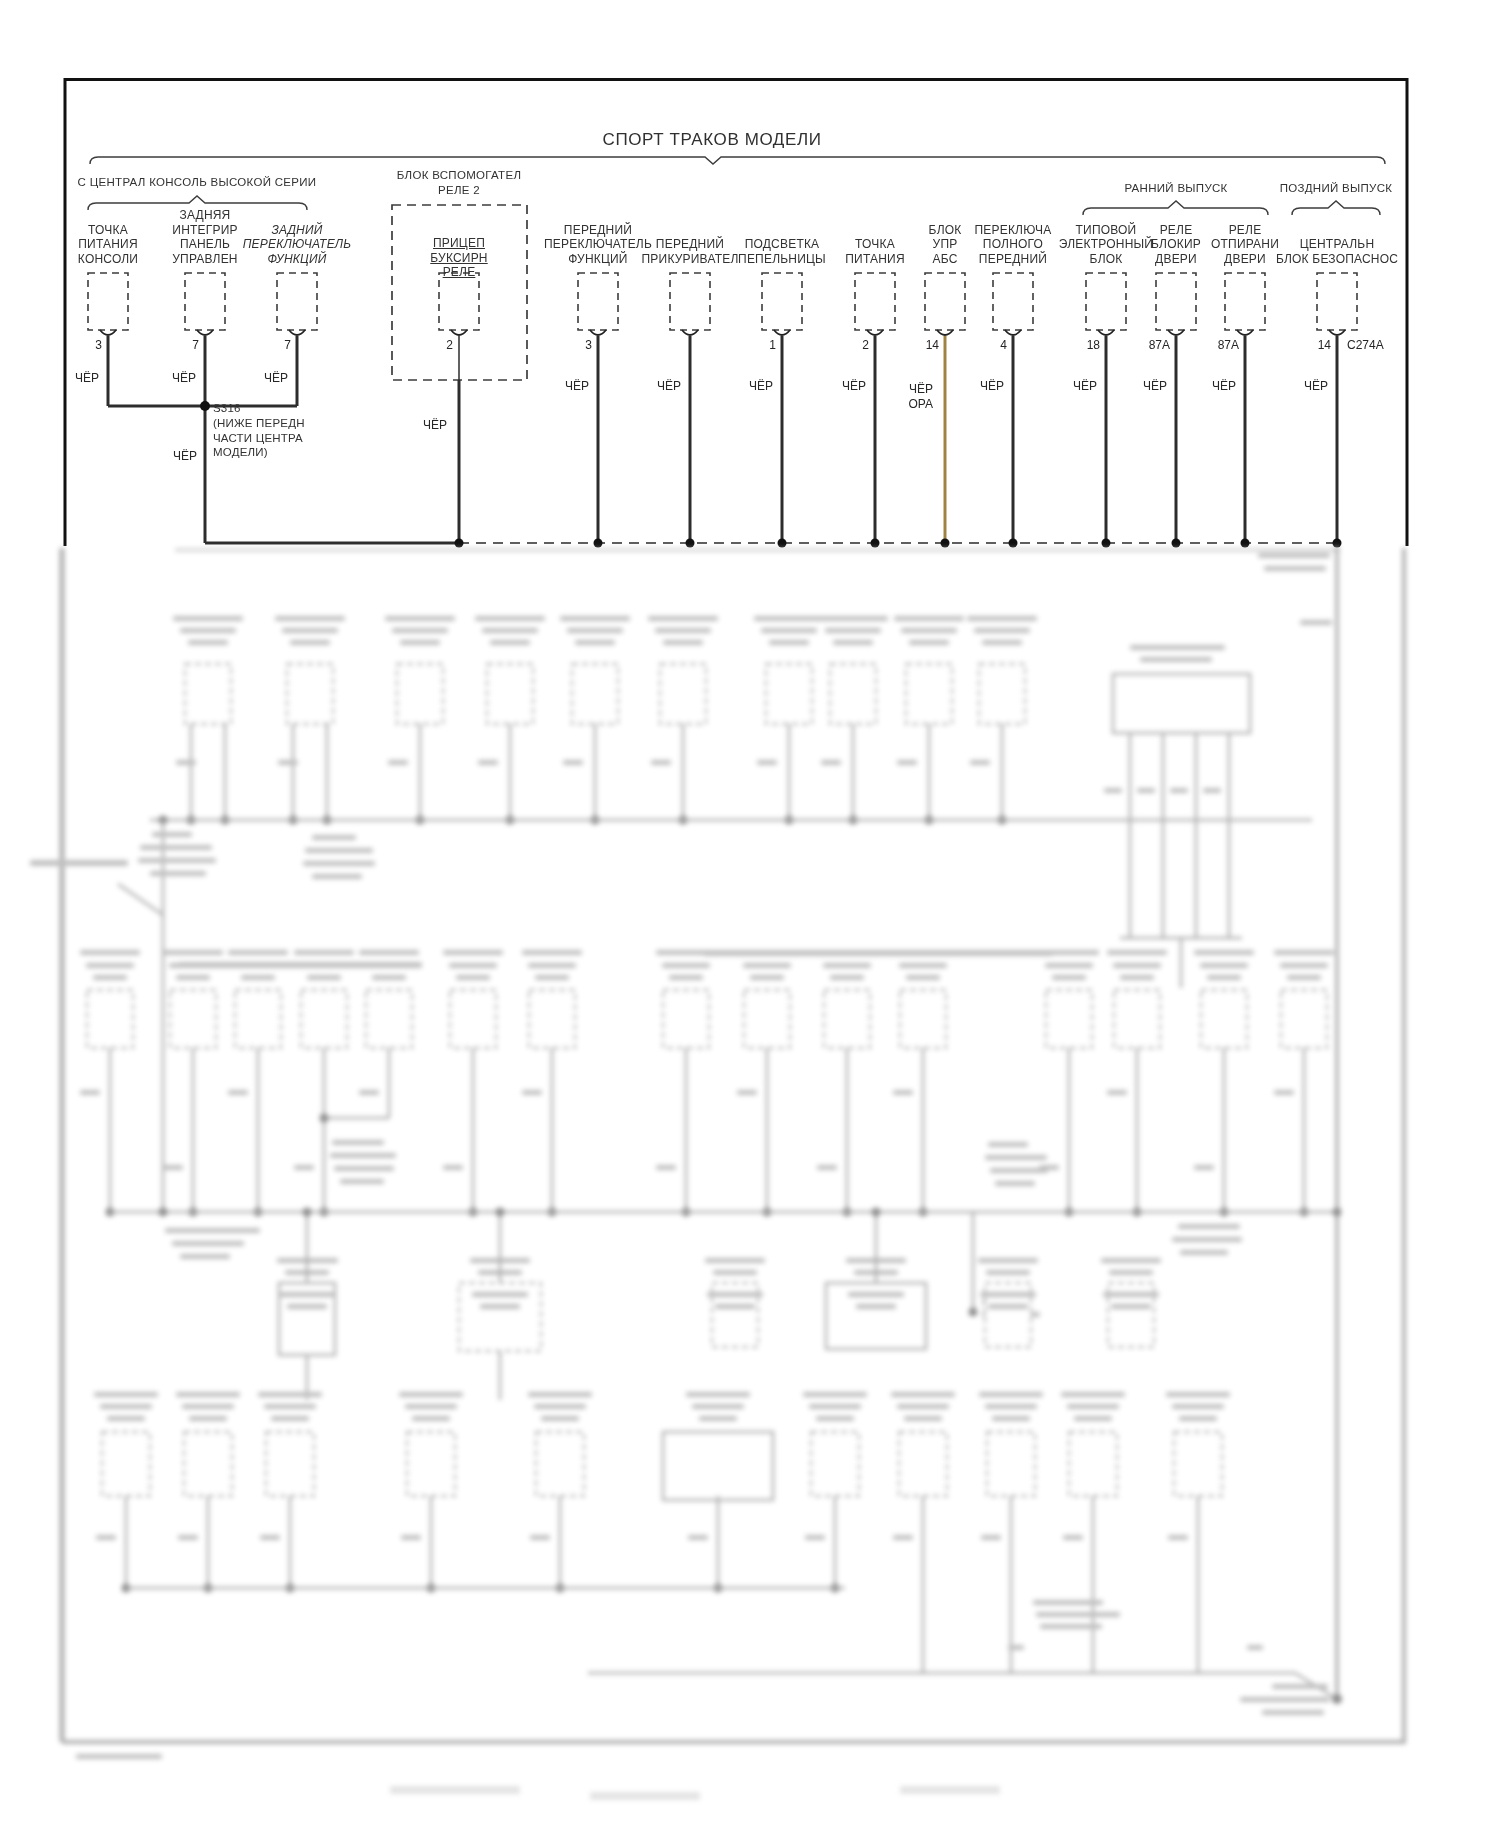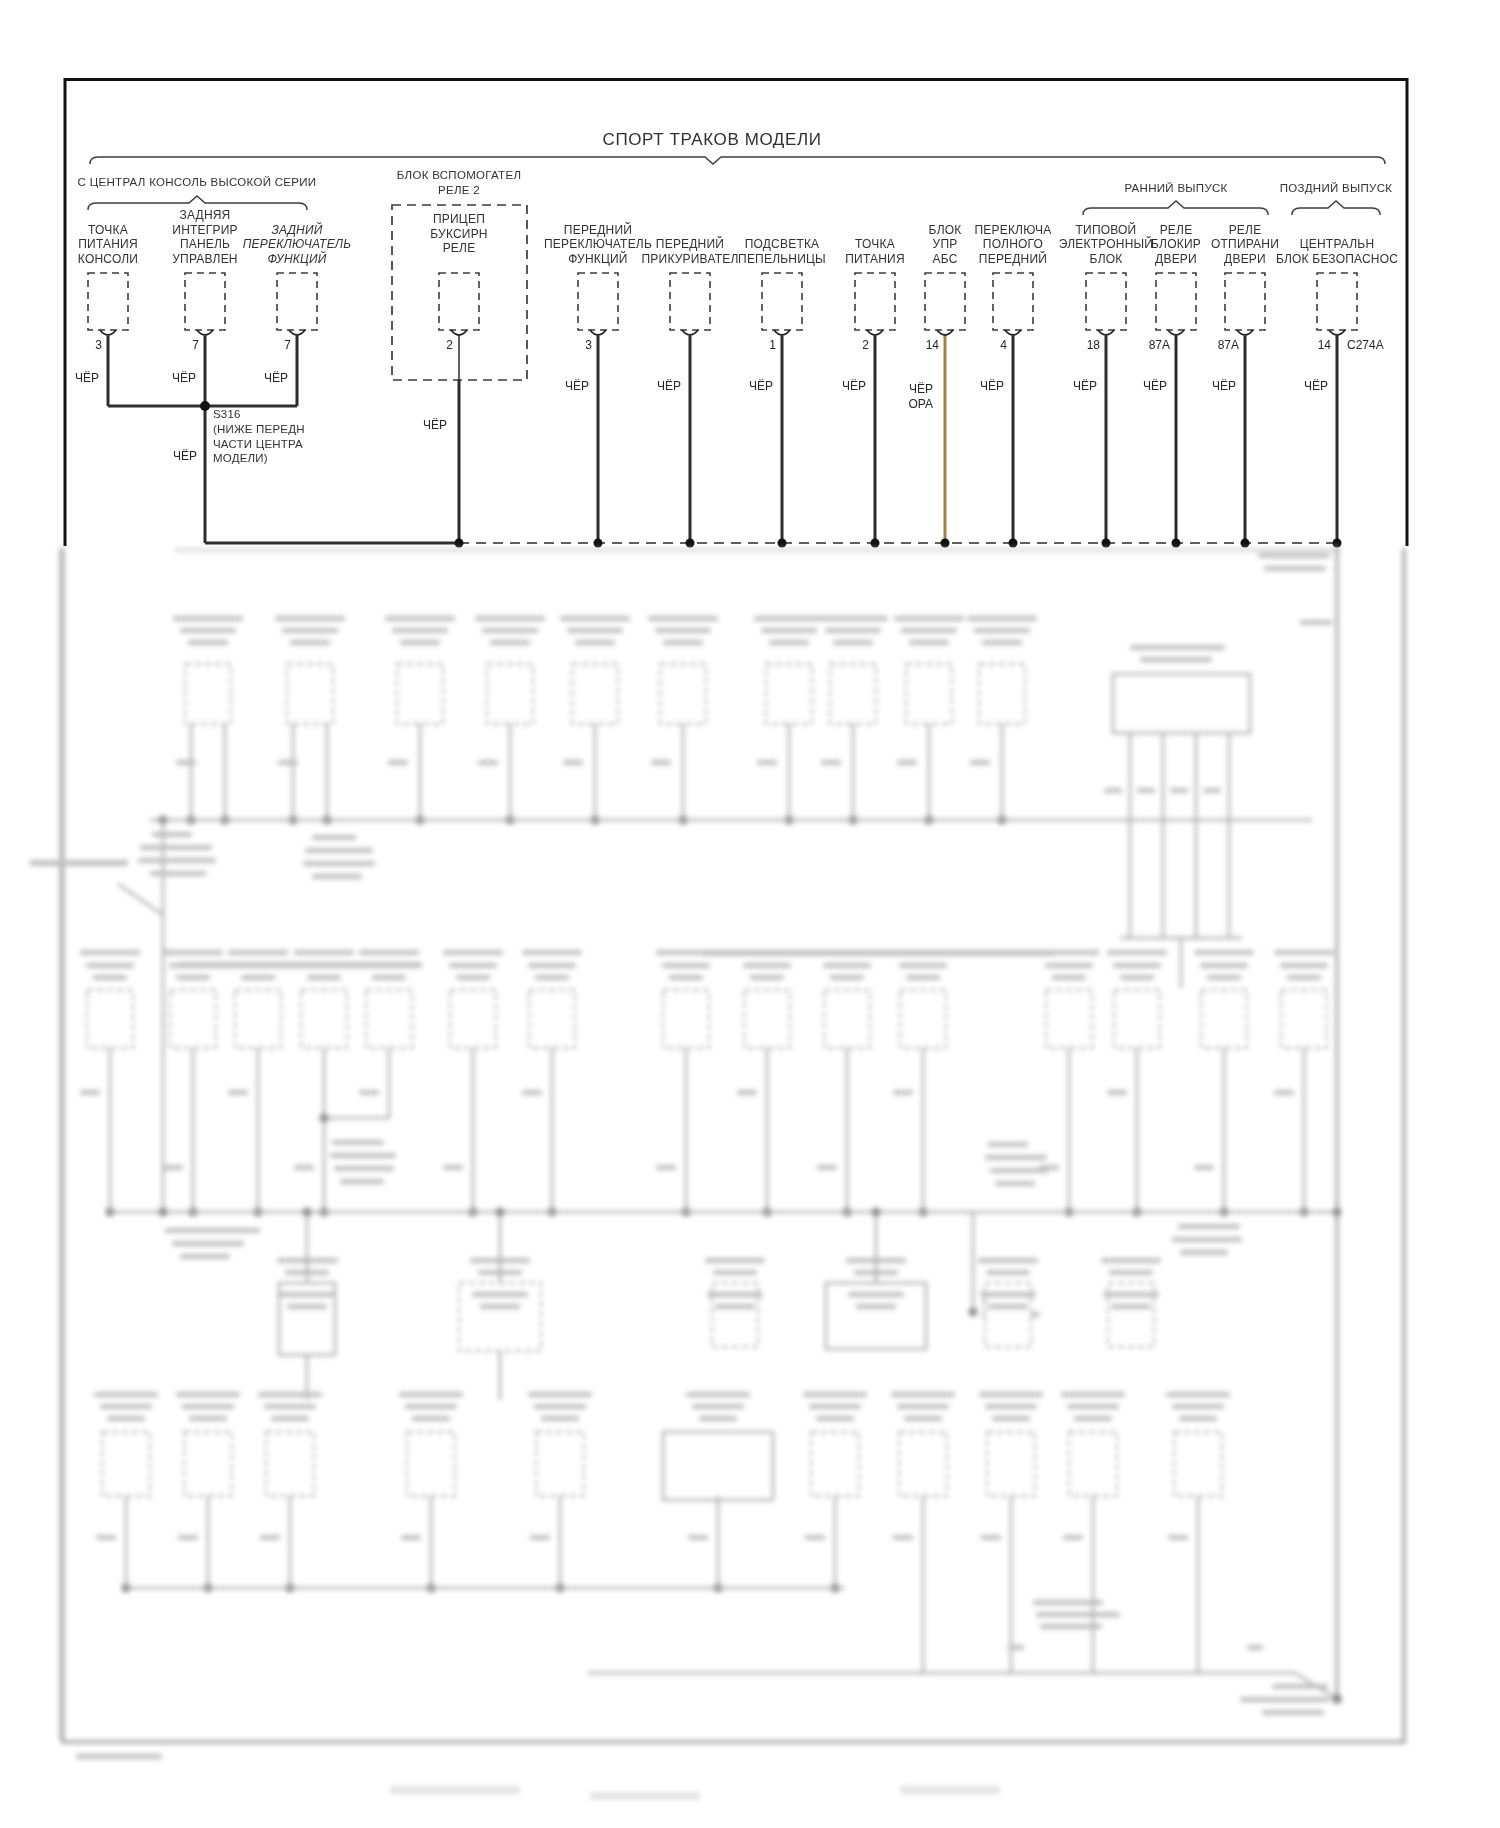--- a/index.html
+++ b/index.html
@@ -6,21 +6,21 @@
   .page{position:relative;width:1500px;height:1828px;background:#fff;overflow:hidden;
         font-family:"Liberation Sans", sans-serif;color:#2e2e2e;}
   #top-svg{position:absolute;left:0;top:0;}
   .lbl{position:absolute;transform:translateX(-50%);text-align:center;
        font-size:12px;line-height:14.5px;letter-spacing:.2px;white-space:nowrap;color:#323232;}
   .title-lbl{position:absolute;transform:translateX(-50%);font-size:17px;letter-spacing:.6px;
        white-space:nowrap;color:#303030;}
   .grp-lbl{position:absolute;transform:translateX(-50%);font-size:11.5px;letter-spacing:.3px;
        white-space:nowrap;color:#323232;}
   .splice-block{position:absolute;left:213px;top:401px;font-size:11.5px;line-height:14.8px;
-       letter-spacing:.2px;color:#323232;margin-top:6px;}
+       letter-spacing:.2px;color:#323232;}
   #blur-layer{position:absolute;left:0;top:0;width:1500px;height:1828px;
        filter:blur(2.6px);opacity:.82;pointer-events:none;}
   #blur-svg{position:absolute;left:0;top:0;}
 </style>
 </head>
 <body>
 
 <div class="page">
   <svg id="top-svg" width="1500" height="1828">
       <path d="M65,546 L65,79.5 L1407,79.5 L1407,546" stroke="#111" fill="none" stroke-width="3"></path>
@@ -173,21 +173,21 @@
         <div>ЗАДНЯЯ</div>
         <div>ИНТЕГРИР</div>
         <div>ПАНЕЛЬ</div>
         <div>УПРАВЛЕН</div>
       </div>
       <div class="lbl" style="left: 297px; top: 222.5px; font-style: italic;">
         <div>ЗАДНИЙ</div>
         <div>ПЕРЕКЛЮЧАТЕЛЬ</div>
         <div>ФУНКЦИЙ</div>
       </div>
-      <div class="lbl" style="left: 459px; top: 212px;">
+      <div class="lbl" style="left: 459px; top: 236px; text-decoration: underline;">
         <div>ПРИЦЕП</div>
         <div>БУКСИРН</div>
         <div>РЕЛЕ</div>
       </div>
       <div class="lbl" style="left: 598px; top: 222.5px;">
         <div>ПЕРЕДНИЙ</div>
         <div>ПЕРЕКЛЮЧАТЕЛЬ</div>
         <div>ФУНКЦИЙ</div>
       </div>
       <div class="lbl" style="left: 690px; top: 237px;">

